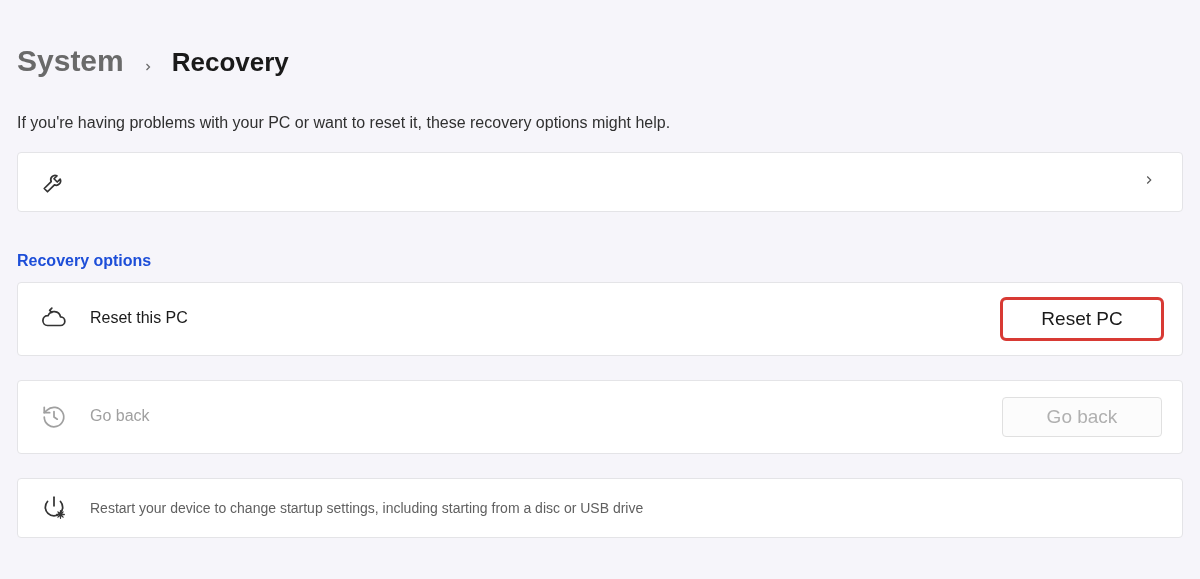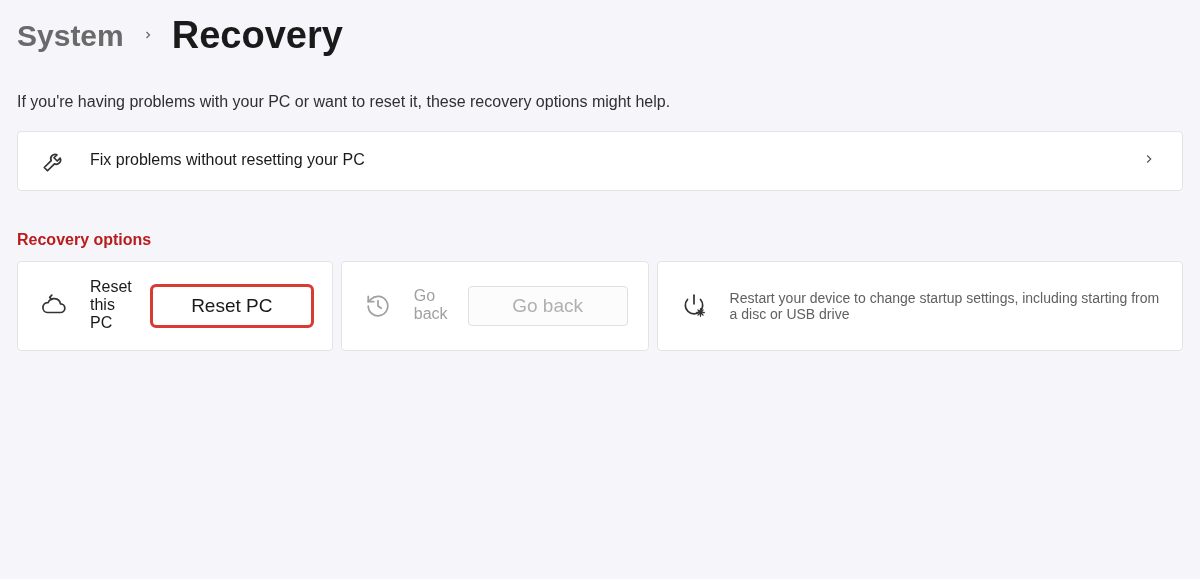--- a/index.html
+++ b/index.html
@@ -6,35 +6,36 @@
   body {
     font-family: "Segoe UI", -apple-system, BlinkMacSystemFont, sans-serif;
     background: #f6f5fa;
     color: #1a1a1a;
     width: 1200px;
     height: 579px;
     padding: 14px 17px;
   }
   .breadcrumb {
     display: flex;
-    align-items: center;
+    align-items: flex-end;
     gap: 18px;
     margin-bottom: 36px;
+    margin-top: 30px;
   }
   .breadcrumb .parent {
     font-size: 30px;
     font-weight: 600;
     color: #6a6a6a;
   }
   .breadcrumb .sep {
     font-size: 18px;
     color: #6a6a6a;
   }
   .breadcrumb .current {
-    font-size: 38px;
+    font-size: 26px;
     font-weight: 600;
     color: #1a1a1a;
   }
   .intro {
     font-size: 16px;
     color: #303030;
     margin-bottom: 20px;
   }
   .card {
     background: #ffffff;
@@ -73,24 +74,24 @@
     color: #606060;
   }
   .chevron {
     color: #555;
     font-size: 16px;
     padding-right: 6px;
   }
   .section-header {
     font-size: 16px;
     font-weight: 600;
-    color: #b91c1c;
+    color: #1d4ed8;
     margin-bottom: 12px;
   }
-  .option-list { display: flex; flex-direction: row; gap: 8px; }
+  .option-list { display: flex; flex-direction: column; gap: 24px; }
   .btn {
     background: #ffffff;
     border: 1px solid #d0d0d0;
     border-radius: 4px;
     padding: 8px 0;
     width: 160px;
     text-align: center;
     font-size: 19px;
     color: #1a1a1a;
     cursor: pointer;
@@ -121,21 +122,20 @@
 
 <div class="intro">If you're having problems with your PC or want to reset it, these recovery options might help.</div>
 
 <div class="card troubleshoot">
   <div class="icon-wrap">
     <svg viewBox="0 0 24 24" fill="none" stroke="currentColor" stroke-width="1.6" stroke-linecap="round" stroke-linejoin="round">
       <path d="M14.7 6.3a4 4 0 0 0-5.3 5.3L3 18l3 3 6.4-6.4a4 4 0 0 0 5.3-5.3L15 12l-3-3 2.7-2.7z"></path>
     </svg>
   </div>
   <div class="card-text">
-    <div class="card-title">Fix problems without resetting your PC</div>
   </div>
   <div class="chevron">
     <svg width="14" height="14" viewBox="0 0 24 24" fill="none" stroke="currentColor" stroke-width="2">
         <polyline points="9 18 15 12 9 6"></polyline>
       </svg>
   </div>
 </div>
 
 <div class="section-header">Recovery options</div>
 

